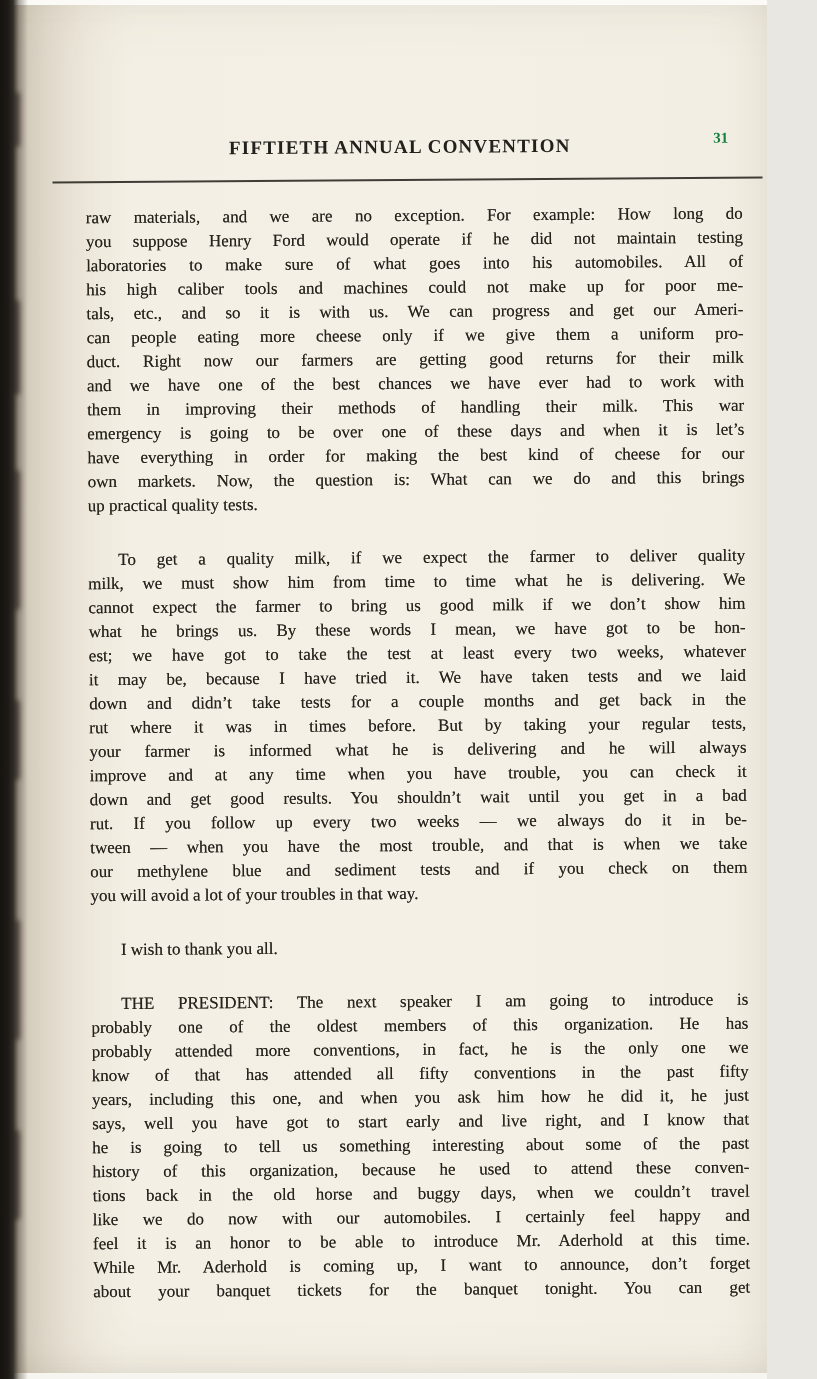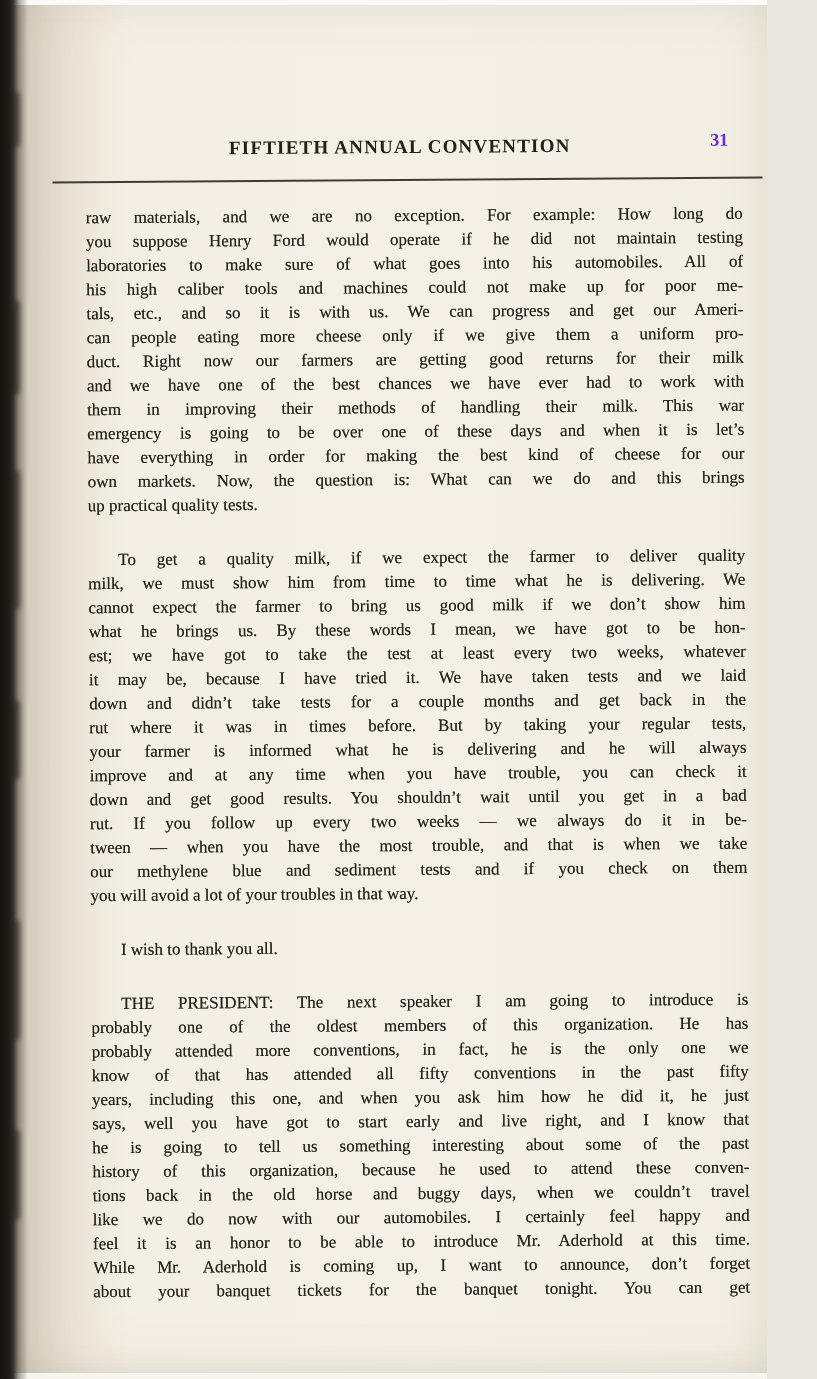--- a/index.html
+++ b/index.html
@@ -83,23 +83,23 @@
     transform: translateX(-14px);
     font-size: 19px;
     font-weight: bold;
     letter-spacing: 1.2px;
     color: #23211c;
   }
   .pagenum {
     position: absolute;
     right: 14px;
     top: -4px;
-    font-size: 18px;
+    font-size: 15px;
     font-weight: bold;
-    color: #6d28d9;
+    color: #15803d;
   }
   .rule {
     position: absolute;
     top: 179px;
     left: 53px;
     width: 710px;
     border-top: 2px solid var(--rule, #3f3c35);
   }
   .column {
     position: absolute;

